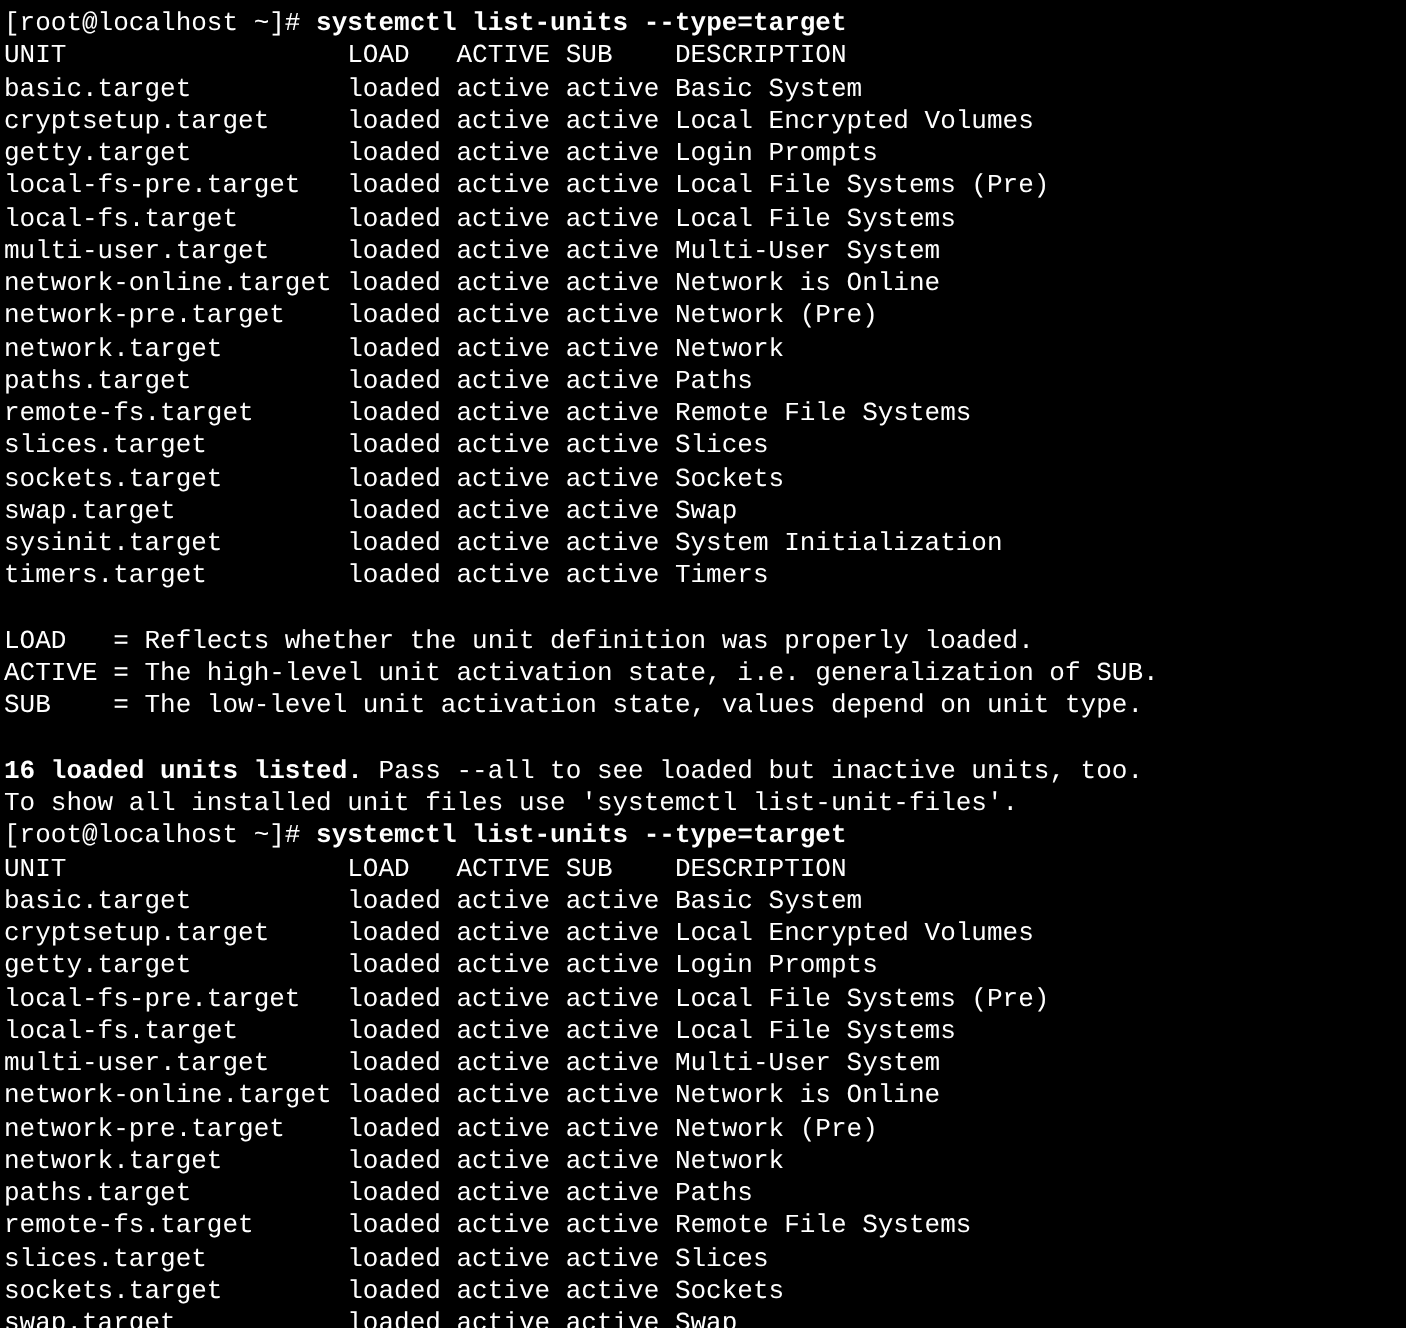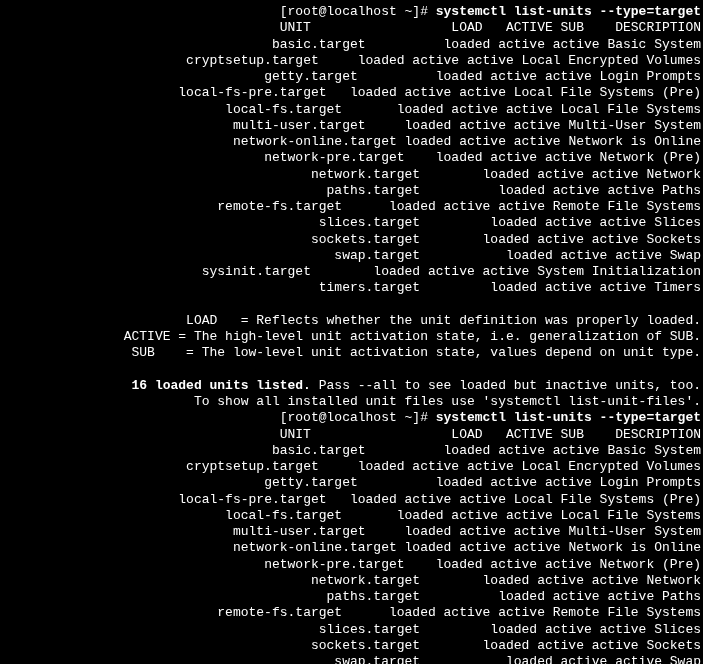--- a/index.html
+++ b/index.html
@@ -12,18 +12,18 @@
     line-height: 1.25;
     width: 703px;
     height: 664px;
     overflow: hidden;
   }
   .term {
     padding: 4px 2px;
     white-space: pre;
   }
   .bold { font-weight: bold; }
-  .row { white-space: pre; text-align: right; }
+  .row { white-space: pre; }
 </style>
 </head>
 <body>
 
 <div class="term" id="terminal"><div class="row"><span>[root@localhost ~]# </span><span class="bold">systemctl list-units --type=target</span></div><div class="row">UNIT                  LOAD   ACTIVE SUB    DESCRIPTION</div><div class="row">basic.target          loaded active active Basic System</div><div class="row">cryptsetup.target     loaded active active Local Encrypted Volumes</div><div class="row">getty.target          loaded active active Login Prompts</div><div class="row">local-fs-pre.target   loaded active active Local File Systems (Pre)</div><div class="row">local-fs.target       loaded active active Local File Systems</div><div class="row">multi-user.target     loaded active active Multi-User System</div><div class="row">network-online.target loaded active active Network is Online</div><div class="row">network-pre.target    loaded active active Network (Pre)</div><div class="row">network.target        loaded active active Network</div><div class="row">paths.target          loaded active active Paths</div><div class="row">remote-fs.target      loaded active active Remote File Systems</div><div class="row">slices.target         loaded active active Slices</div><div class="row">sockets.target        loaded active active Sockets</div><div class="row">swap.target           loaded active active Swap</div><div class="row">sysinit.target        loaded active active System Initialization</div><div class="row">timers.target         loaded active active Timers</div><div class="row"> </div><div class="row">LOAD   = Reflects whether the unit definition was properly loaded.</div><div class="row">ACTIVE = The high-level unit activation state, i.e. generalization of SUB.</div><div class="row">SUB    = The low-level unit activation state, values depend on unit type.</div><div class="row"> </div><div class="row"><span class="bold">16 loaded units listed.</span><span> Pass --all to see loaded but inactive units, too.</span></div><div class="row">To show all installed unit files use 'systemctl list-unit-files'.</div><div class="row"><span>[root@localhost ~]# </span><span class="bold">systemctl list-units --type=target</span></div><div class="row">UNIT                  LOAD   ACTIVE SUB    DESCRIPTION</div><div class="row">basic.target          loaded active active Basic System</div><div class="row">cryptsetup.target     loaded active active Local Encrypted Volumes</div><div class="row">getty.target          loaded active active Login Prompts</div><div class="row">local-fs-pre.target   loaded active active Local File Systems (Pre)</div><div class="row">local-fs.target       loaded active active Local File Systems</div><div class="row">multi-user.target     loaded active active Multi-User System</div><div class="row">network-online.target loaded active active Network is Online</div><div class="row">network-pre.target    loaded active active Network (Pre)</div><div class="row">network.target        loaded active active Network</div><div class="row">paths.target          loaded active active Paths</div><div class="row">remote-fs.target      loaded active active Remote File Systems</div><div class="row">slices.target         loaded active active Slices</div><div class="row">sockets.target        loaded active active Sockets</div><div class="row">swap.target           loaded active active Swap</div></div>
 
 </body></html>

